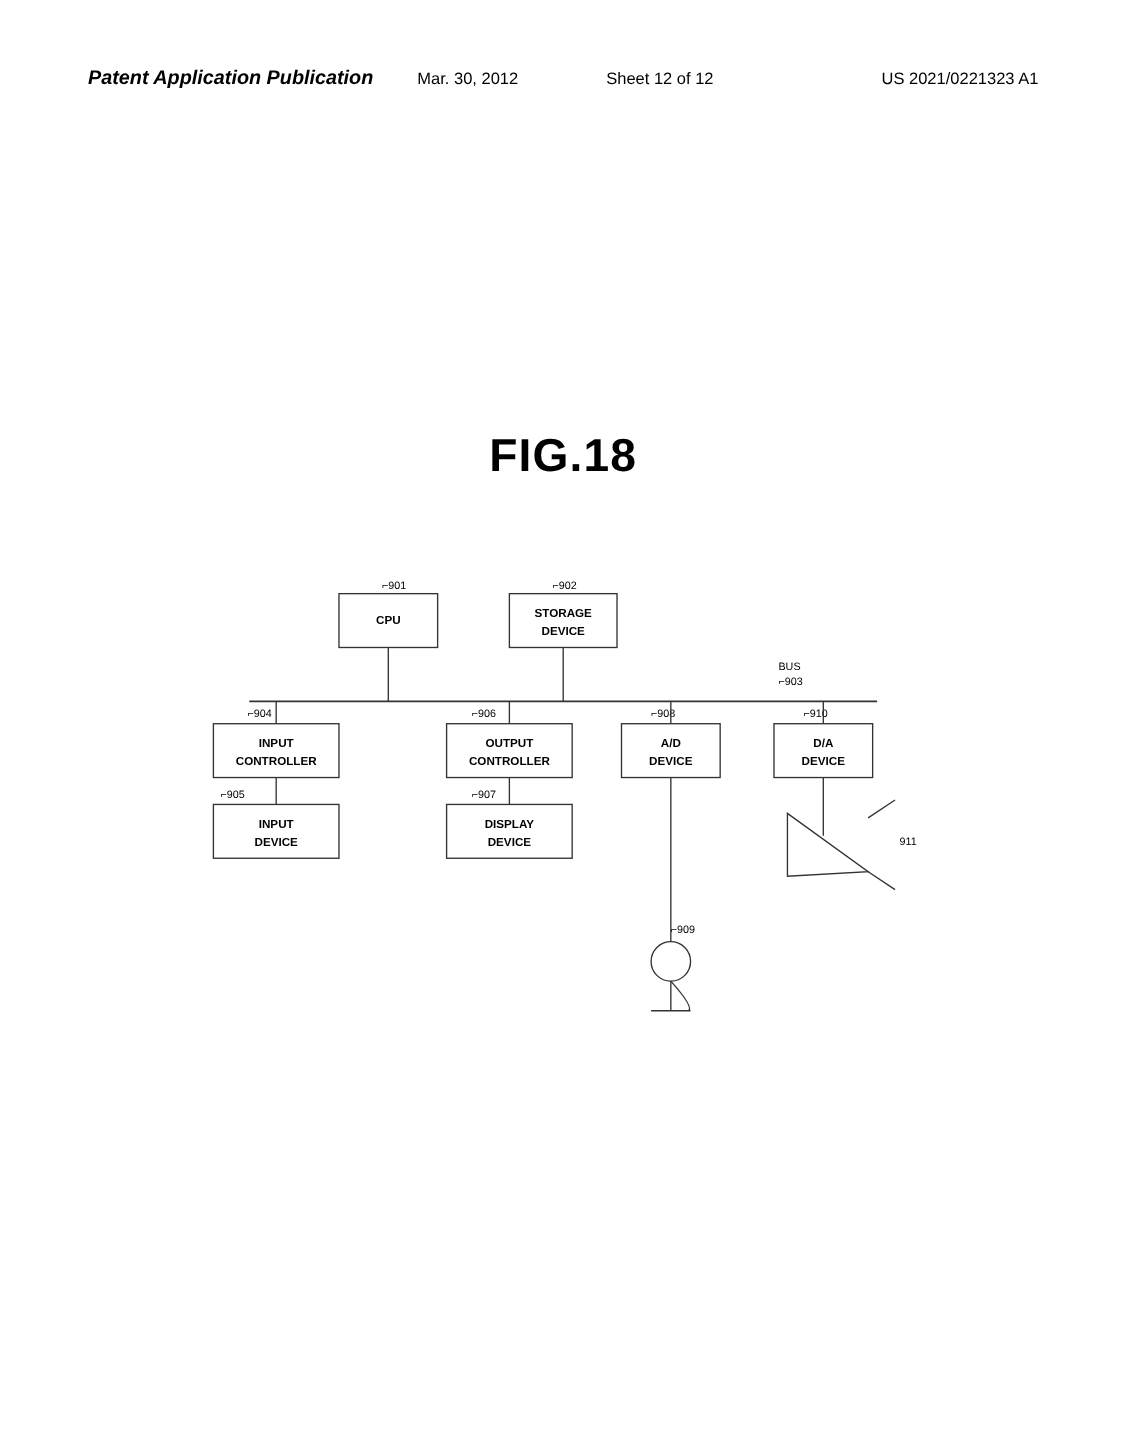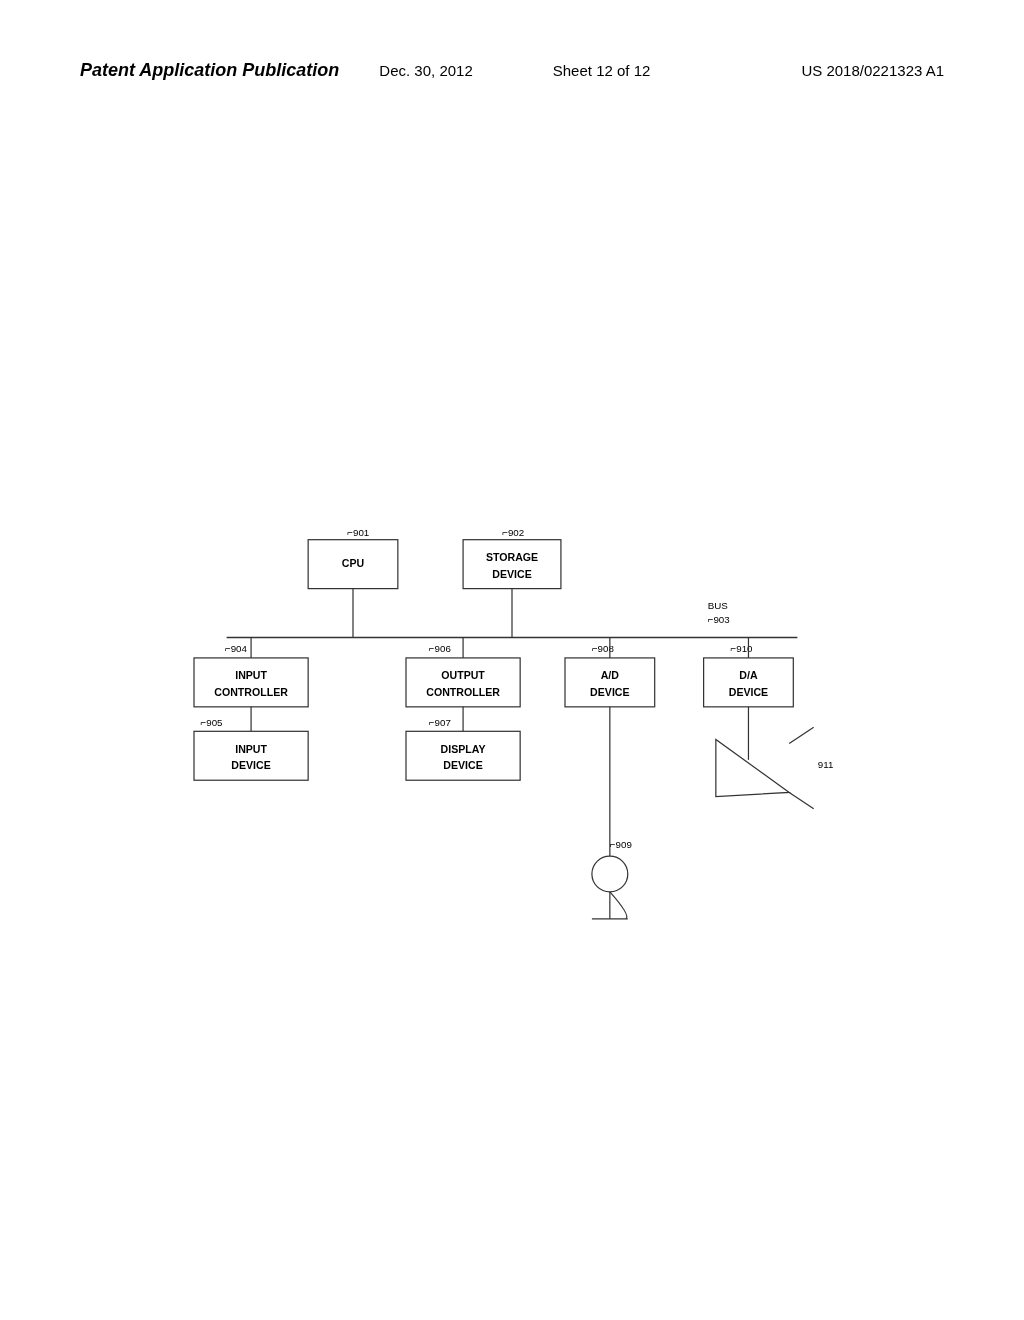--- a/index.html
+++ b/index.html
@@ -64,25 +64,26 @@
       width: 100%;
       height: 100%;
     }
   </style>
 </head>
 <body>
 
 <div class="page">
   <div class="header">
     <span class="header-title">Patent Application Publication</span>
-    <span class="header-date">Dec. 30, 2012</span>
+    <span class="header-date">Mar. 30, 2012</span>
     <span class="header-sheet">Sheet 12 of 12</span>
-    <span class="header-patent">US 2018/0221323 A1</span>
+    <span class="header-patent">US 2021/0221323 A1</span>
   </div>
 
+  <div class="fig-title">FIG.18</div>
 
   <div class="diagram">
     <svg viewBox="0 0 900 650" xmlns="http://www.w3.org/2000/svg">
 
       <style>
         .box { fill: white; stroke: #333; stroke-width: 1.5; }
         .label { font-family: Arial, sans-serif; font-size: 13px; font-weight: bold; text-anchor: middle; dominant-baseline: middle; }
         .ref { font-family: Arial, sans-serif; font-size: 12px; text-anchor: start; dominant-baseline: auto; }
         .line { stroke: #333; stroke-width: 1.5; fill: none; }
         .bus { stroke: #333; stroke-width: 2; fill: none; }

